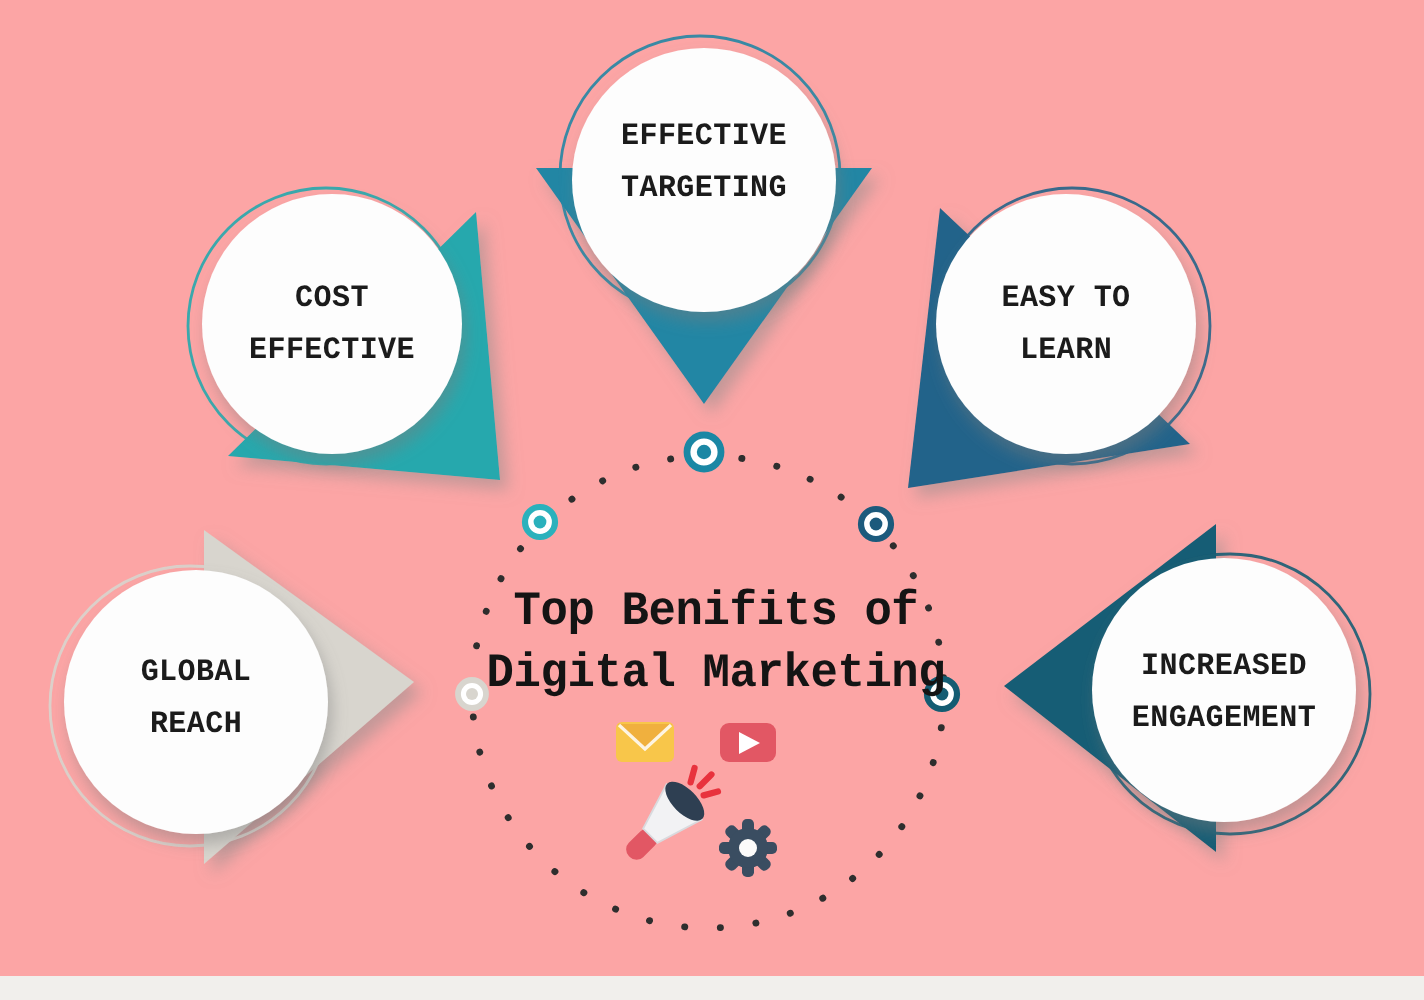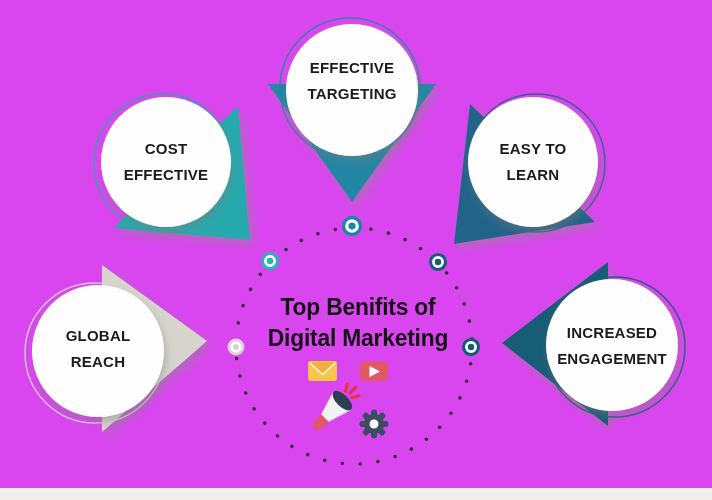--- a/index.html
+++ b/index.html
@@ -1,21 +1,21 @@
 <!DOCTYPE html>
 <html><head>
 <meta charset="utf-8">
 <style>
   html,body{margin:0;padding:0;}
   .stage{
     position:relative;
     width:712px;height:500px;
-    background:#d946ef;
+    background:#fca5a5;
     overflow:hidden;
-    font-family:Liberation Sans, sans-serif;
+    font-family:Liberation Mono, monospace;
   }
   .bottom-strip{
     position:absolute;left:0;bottom:0;width:712px;height:12px;
     background:#f1efec;
   }
   svg{position:absolute;left:0;top:0;}
   .node-label{
     position:absolute;
     width:130px;
     text-align:center;

